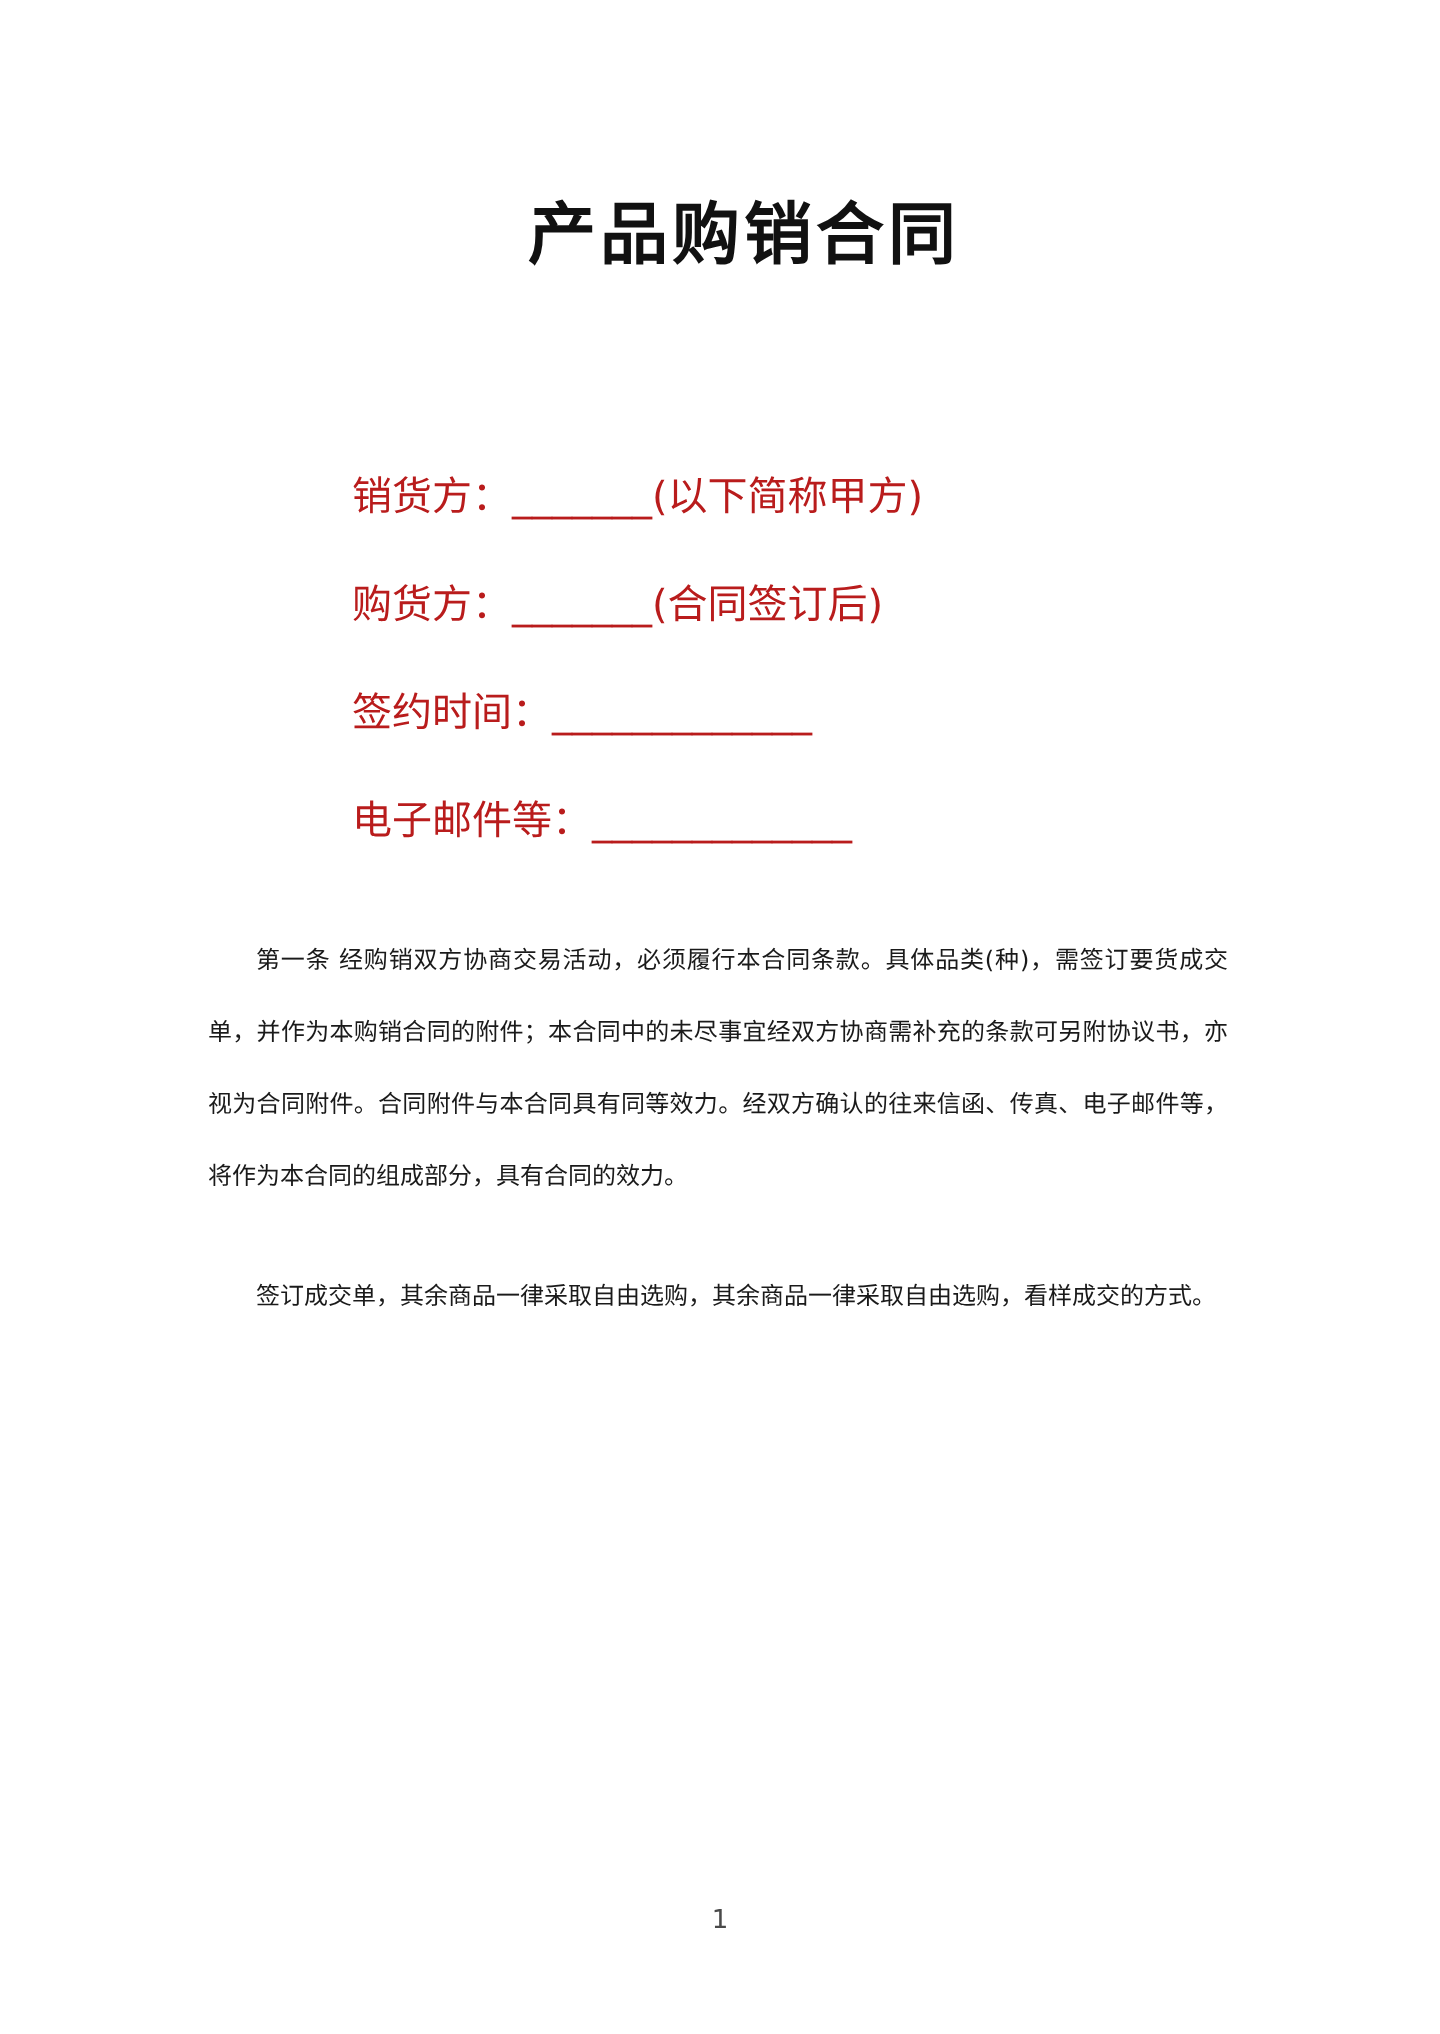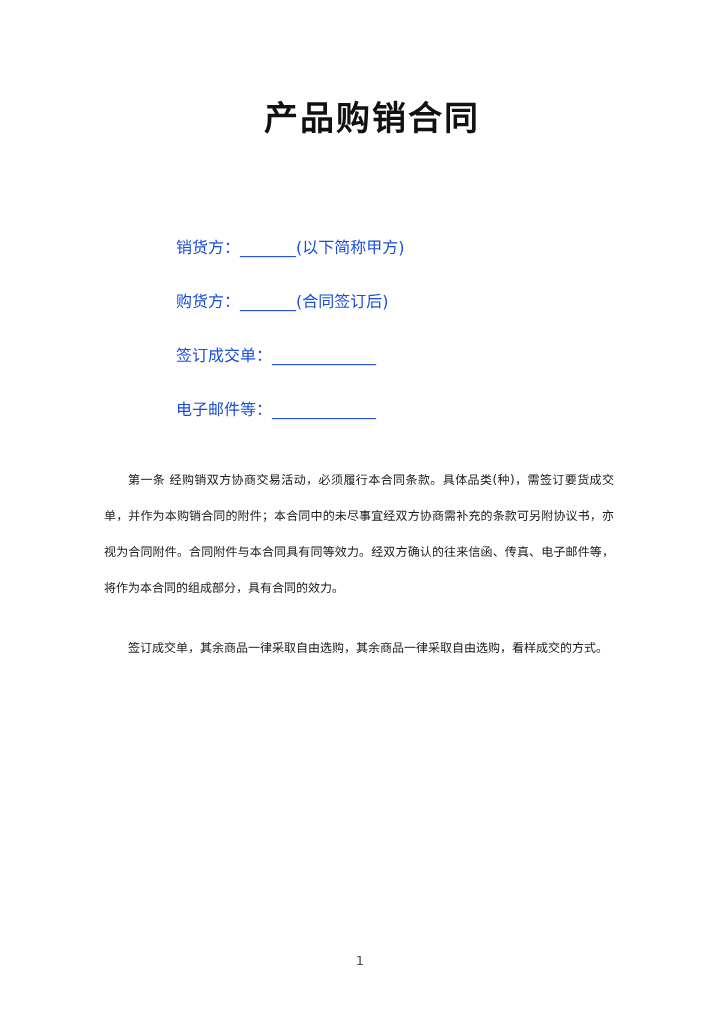--- a/index.html
+++ b/index.html
@@ -35,23 +35,23 @@
     line-height: 44px;
     margin-left: 12px;
   }
   .party-block {
     position: absolute;
     top: 238px;
     left: 176px;
     width: 470px;
   }
   .party-line {
-    font-size: 16px;
+    font-size: 20px;
     line-height: 20px;
-    color: #1d4ed8;
+    color: #b91c1c;
     white-space: pre;
     margin-bottom: 34px;
   }
   .party-line:last-child {
     margin-bottom: 0;
   }
   .body-block {
     position: absolute;
     top: 462px;
     left: 104px;
@@ -84,21 +84,21 @@
 </head>
 <body>
 
 <div class="page">
 
   <div class="doc-title">产品购销合同</div>
 
   <div class="party-block">
     <div class="party-line">销货方：_______(以下简称甲方)</div>
     <div class="party-line">购货方：_______(合同签订后)</div>
-    <div class="party-line">签订成交单：_____________</div>
+    <div class="party-line">签约时间：_____________</div>
     <div class="party-line">电子邮件等：_____________</div>
   </div>
 
   <div class="body-block">
     <p class="para">第一条  经购销双方协商交易活动，必须履行本合同条款。具体品类(种)，需签订要货成交单，并作为本购销合同的附件；本合同中的未尽事宜经双方协商需补充的条款可另附协议书，亦视为合同附件。合同附件与本合同具有同等效力。经双方确认的往来信函、传真、电子邮件等，将作为本合同的组成部分，具有合同的效力。</p>
     <p class="para">签订成交单，其余商品一律采取自由选购，其余商品一律采取自由选购，看样成交的方式。</p>
   </div>
 
   <div class="page-number">1</div>
 

